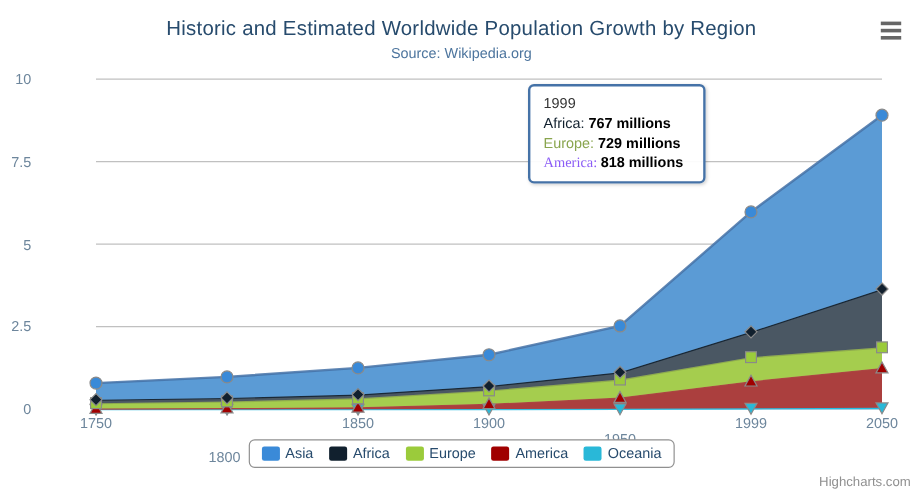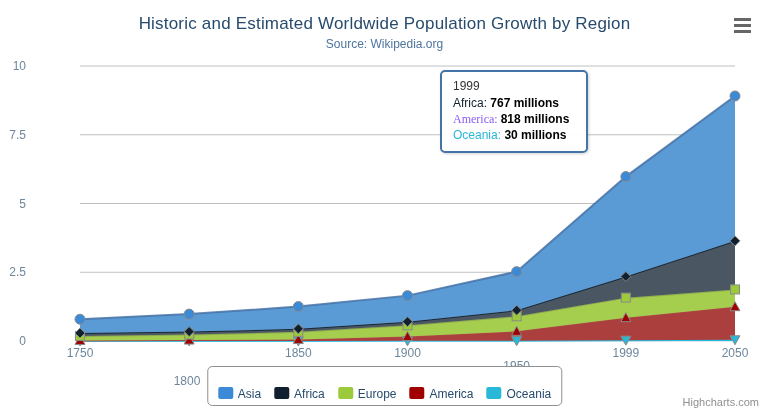--- a/index.html
+++ b/index.html
@@ -123,24 +123,23 @@
     border-radius: 5px;
     background: #ffffff;
     padding: 4px 10px;
     display: flex;
     align-items: center;
     gap: 13px;
     box-sizing: border-box;
   }
   .legend-item {
     display: flex;
-    align-items: flex-start;
+    align-items: center;
     gap: 5px;
     cursor: pointer;
-    margin-top: 16px;
   }
   .legend-swatch {
     width: 15px;
     height: 12px;
     border-radius: 2px;
     display: block;
   }
   .legend-text {
     font-size: 12px;
     color: #274b6d;
@@ -338,22 +337,22 @@
         <g>
           <circle cx="655" cy="30.002500000000026" r="5" fill="#3a8ad8" stroke="#8a8a8a" stroke-width="1"></circle>
         </g>
       </svg>
   </div>
 
   <div id="tooltip">
     <div id="tooltip-header">1999</div>
     <div id="tooltip-rows">
         <div class="tt-row"><span class="tt-name" style="color: rgb(17, 32, 46);">Africa: </span><span class="tt-val">767 millions</span></div>
+        <div class="tt-row"><span class="tt-name" style="color: rgb(137, 165, 78);">Europe: </span><span class="tt-val">729 millions</span></div>
         <div class="tt-row"><span class="tt-name" style="color: #8b5cf6; font-family: Liberation Serif, serif;">America: </span><span class="tt-val">818 millions</span></div>
-        <div class="tt-row"><span class="tt-name" style="color: rgb(41, 184, 216);">Oceania: </span><span class="tt-val">30 millions</span></div>
       </div>
   </div>
 
   <div id="legend">
       <div class="legend-item">
         <span class="legend-swatch" style="background: rgb(58, 138, 216);"></span>
         <span class="legend-text">Asia</span>
       </div>
       <div class="legend-item">
         <span class="legend-swatch" style="background: rgb(17, 32, 46);"></span>

